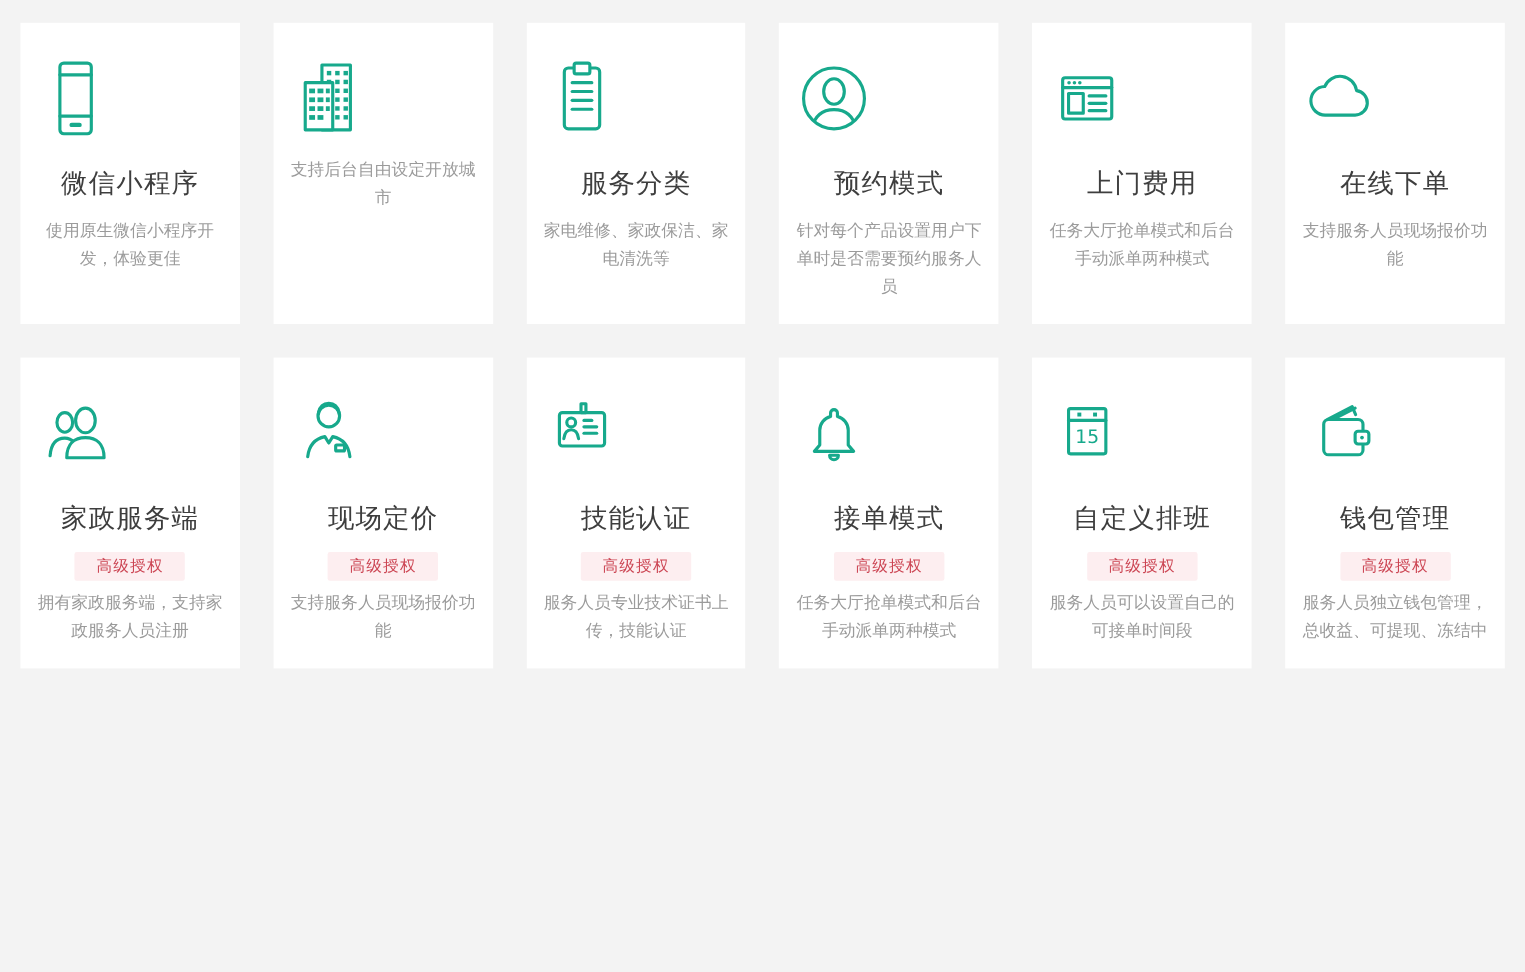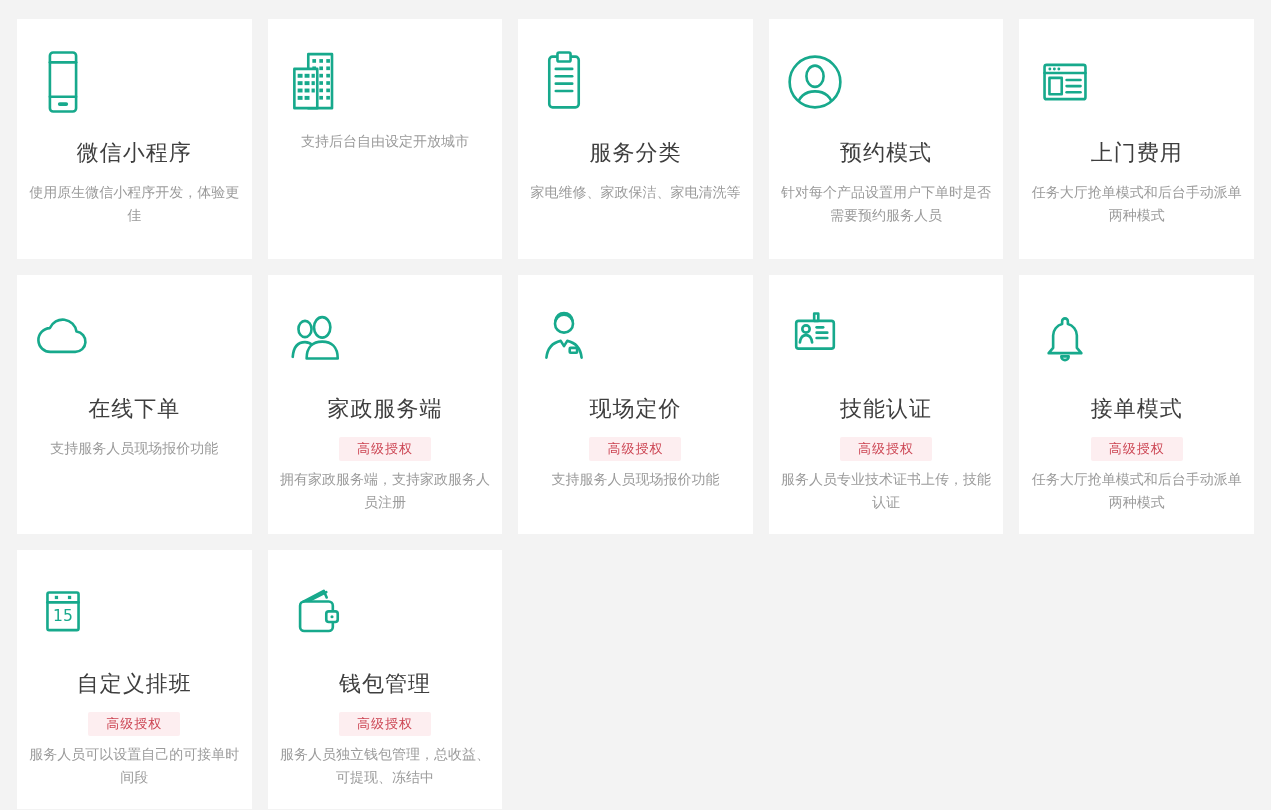--- a/index.html
+++ b/index.html
@@ -13,22 +13,22 @@
   }
   *{box-sizing:border-box;margin:0;padding:0;}
   html,body{width:1271px;}
   body{
     background:var(--page-bg);
     font-family:"Liberation Sans","DejaVu Sans",sans-serif;
     padding:19px 17px 17px 17px;
   }
   .grid{
     display:grid;
-    grid-template-columns:repeat(5,1fr);
-    gap:16px;
+    grid-template-columns:repeat(6,1fr);
+    gap:28px;
   }
   .card{
     background:var(--card-bg);
     min-height:240px;
     text-align:center;
     padding:28px 10px 20px 10px;
   }
   .icon-box{
     height:70px;
     display:flex;

